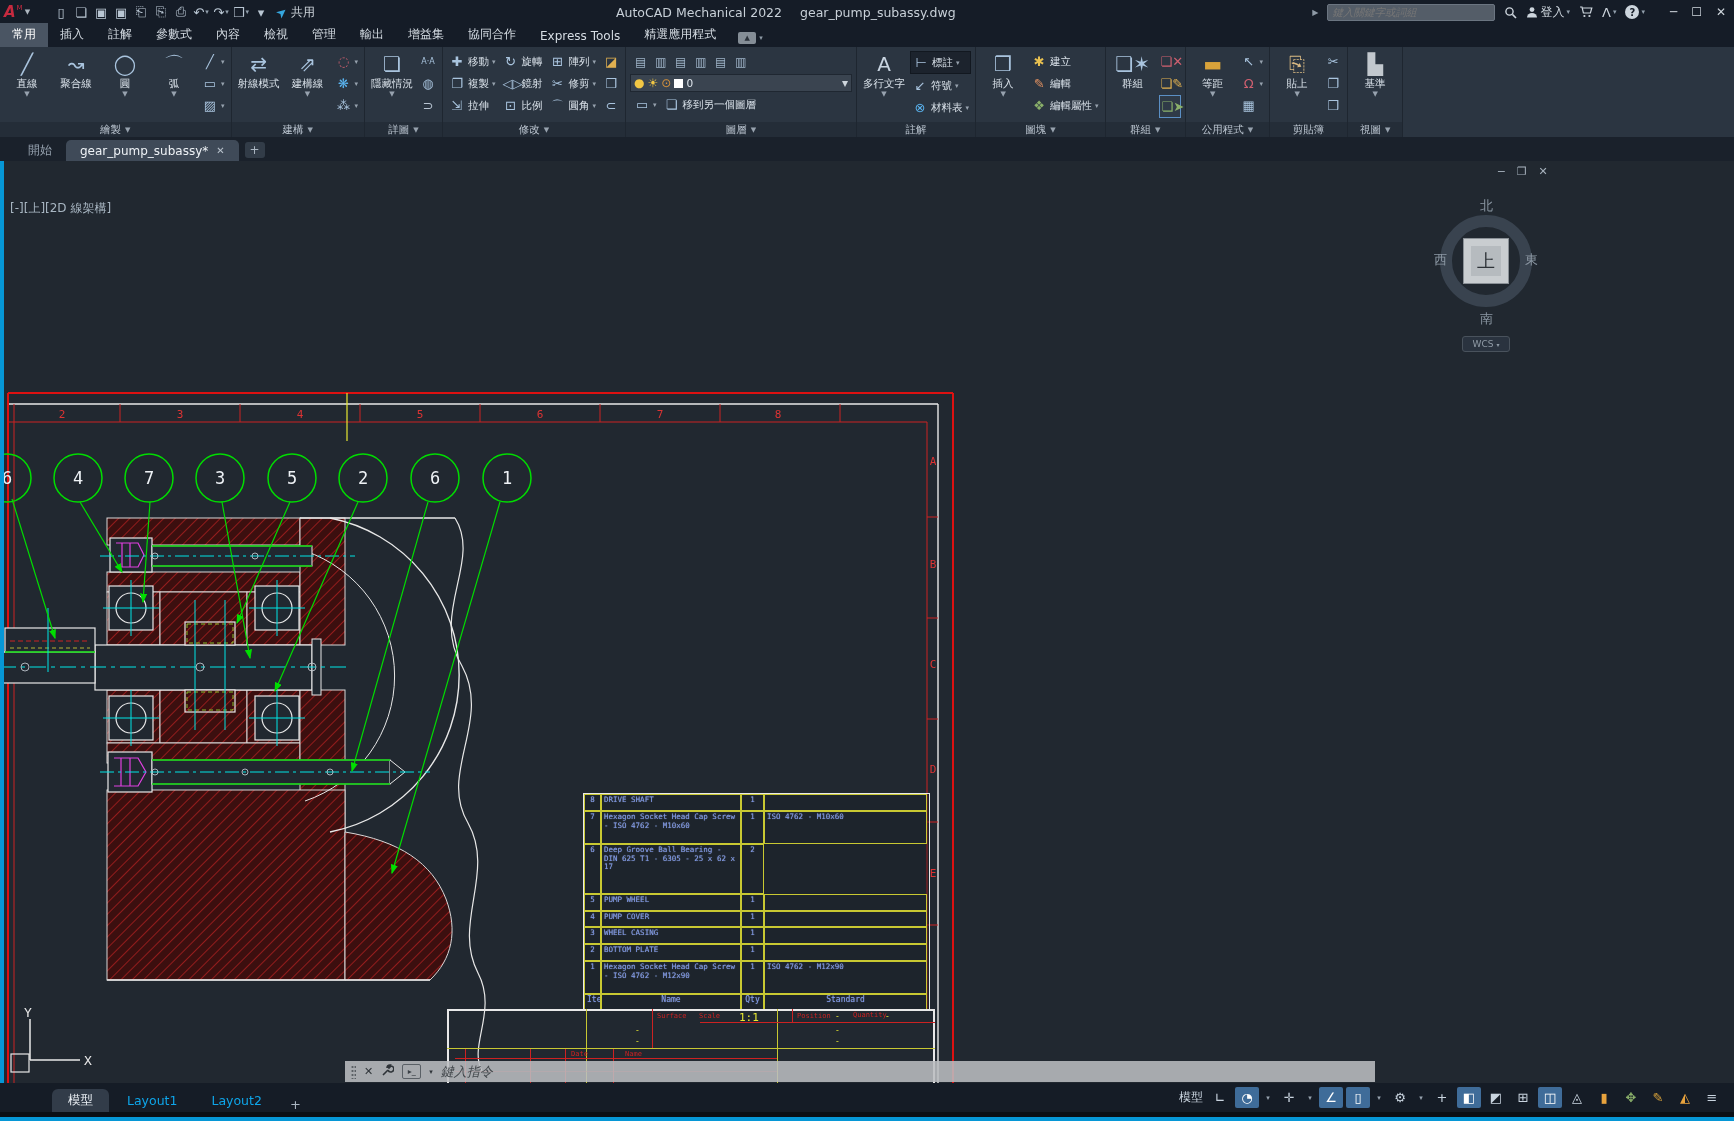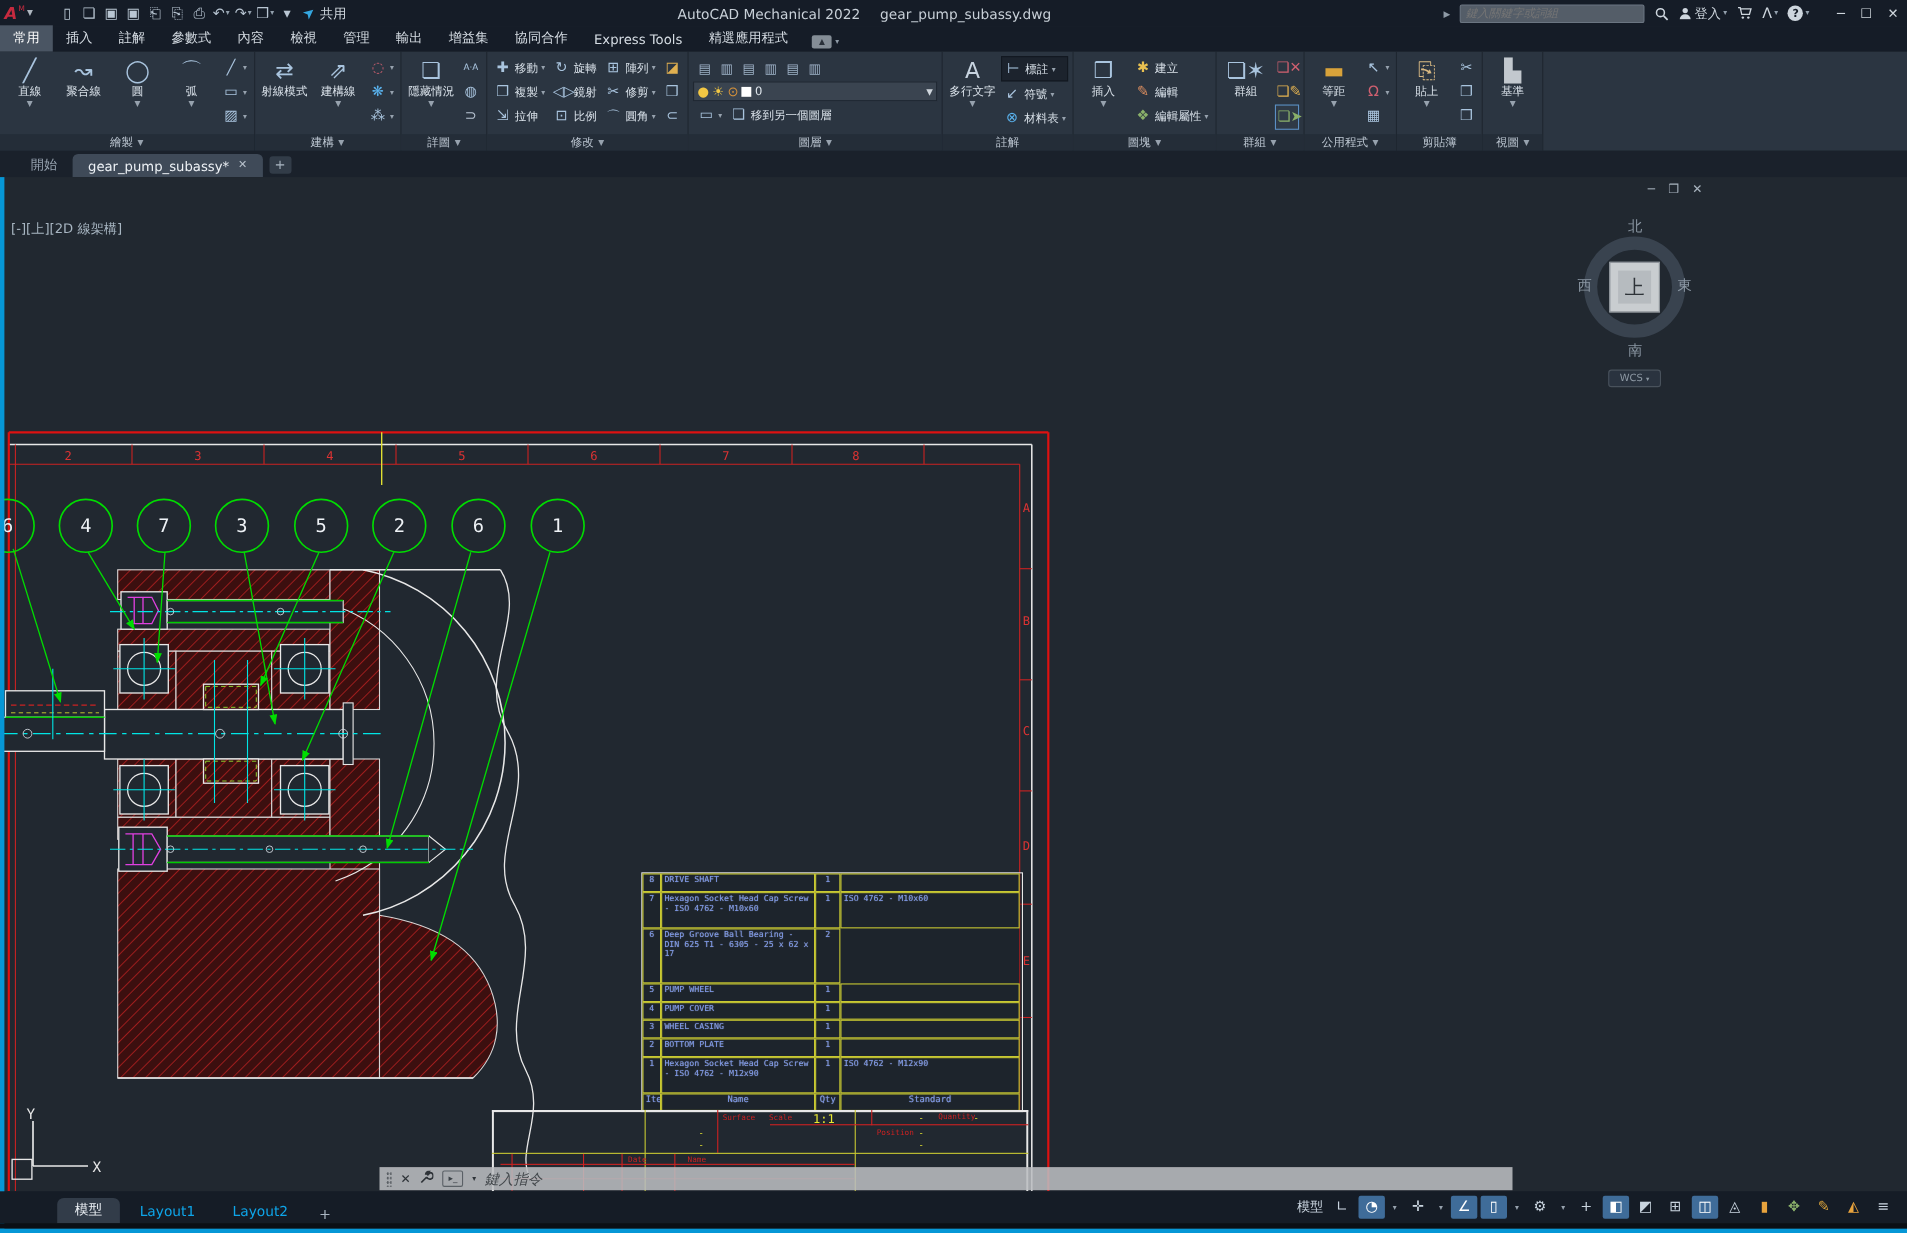--- a/index.html
+++ b/index.html
@@ -864,21 +864,21 @@
     <div class="tl" style="left:0;top:39px;width:488px;height:1.2px;"></div>
     <div class="rl" style="left:8px;top:49px;width:322px;height:1px;"></div>
     <div class="rl" style="left:18px;top:40px;width:1px;height:34px;"></div>
     <div class="rl" style="left:83px;top:40px;width:1px;height:34px;"></div>
     <div class="rl" style="left:118px;top:40px;width:1px;height:34px;"></div>
     <div class="rl" style="left:166px;top:40px;width:1px;height:34px;"></div>
     <div class="rl" style="left:8px;top:62px;width:322px;height:1px;opacity:.6;"></div>
     <span class="ttxt" style="left:210px;top:3px;">Surface</span>
     <span class="ttxt" style="left:252px;top:3px;">Scale</span>
     <span class="ytxt" style="left:292px;top:2px;font-size:11px;">1:1</span>
-    <span class="ttxt" style="left:350px;top:17px;">Position</span>
+    <span class="ttxt" style="left:350px;top:3px;">Position</span>
     <span class="ytxt" style="left:388px;top:3px;">-</span>
     <span class="ttxt" style="left:406px;top:2px;">Quantity</span>
     <span class="ytxt" style="left:438px;top:3px;">-</span>
     <span class="ytxt" style="left:188px;top:17px;">-</span>
     <span class="ytxt" style="left:188px;top:28px;">-</span>
     <span class="ytxt" style="left:388px;top:17px;">-</span>
     <span class="ytxt" style="left:388px;top:28px;">-</span>
     <span class="ttxt" style="left:124px;top:41px;">Date</span>
     <span class="ttxt" style="left:178px;top:41px;">Name</span>
   </div>

